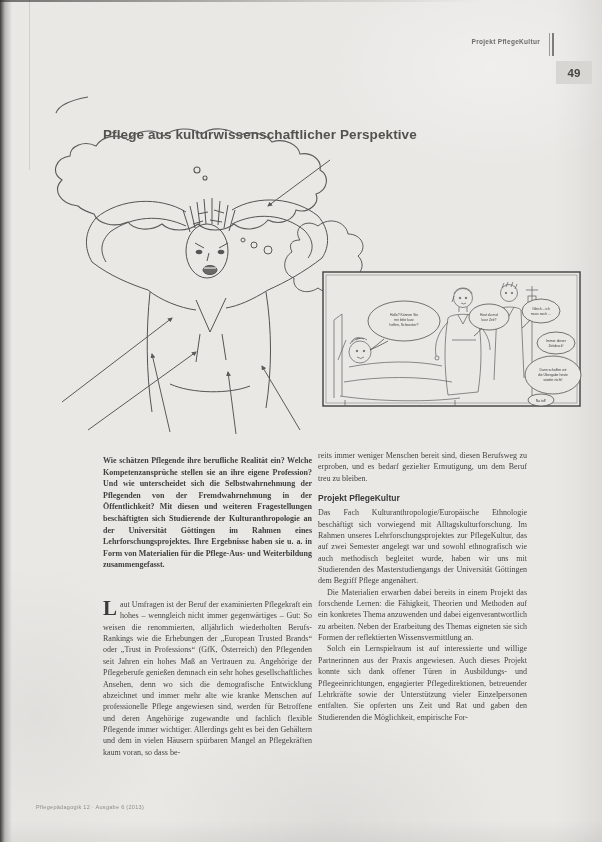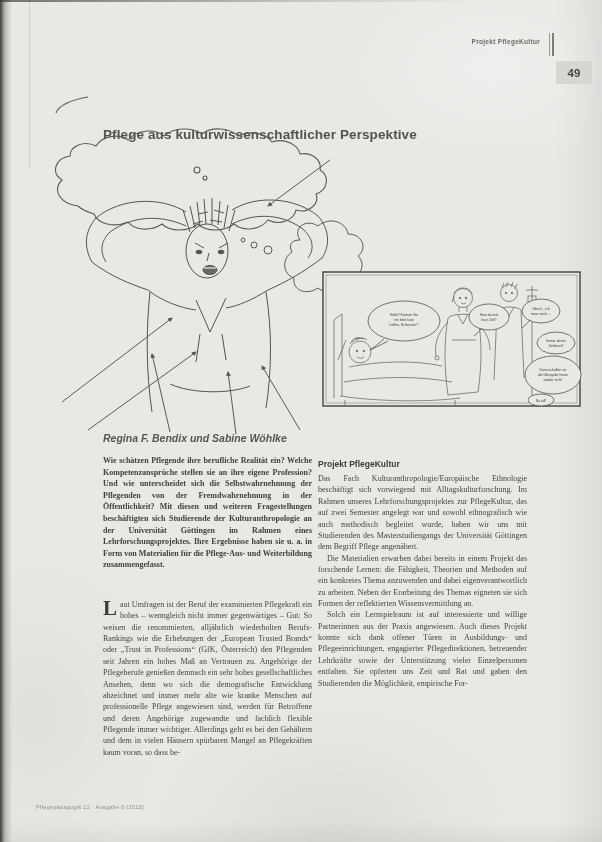--- a/index.html
+++ b/index.html
@@ -210,29 +210,29 @@
         <text x="556" y="342">Immer dieser</text>
         <text x="556" y="347">Zeitdruck!</text>
         <text x="553" y="371">Dann schaffen wir</text>
         <text x="553" y="376">die Übergabe heute</text>
         <text x="553" y="381">wieder nicht!</text>
         <text x="541" y="402">Na toll!</text>
       </g>
     </g>
   </svg>
 
-  <div class="authors">Regina F. Bendix und Sabine Wöhlke</div>
 
   <p class="lead">Wie schätzen Pflegende ihre berufliche Realität ein? Welche Kompetenzansprüche stellen sie an ihre eigene Profession? Und wie unterscheidet sich die Selbstwahrnehmung der Pflegenden von der Fremdwahrnehmung in der Öffentlichkeit? Mit diesen und weiteren Fragestellungen beschäftigten sich Studierende der Kulturanthropologie an der Universität Göttingen im Rahmen eines Lehrforschungsprojektes. Ihre Ergebnisse haben sie u. a. in Form von Materialien für die Pflege-Aus- und Weiterbildung zusammengefasst.</p>
 
   <div class="col col-left">
     <p><span class="dropcap">L</span><span>aut Umfragen ist der Beruf der examinierten Pflegekraft ein hohes – wenngleich nicht immer gegenwärtiges – Gut: So weisen die renommierten, alljährlich wiederholten Berufs-Rankings wie die Erhebungen der „European Trusted Brands“ oder „Trust in Professions“ (GfK, Österreich) den Pflegenden seit Jahren ein hohes Maß an Vertrauen zu. Angehörige der Pflegeberufe genießen demnach ein sehr hohes gesellschaftliches Ansehen, denn wo sich die demografische Entwicklung abzeichnet und immer mehr alte wie kranke Menschen auf professionelle Pflege angewiesen sind, werden für Betroffene und deren Angehörige zugewandte und fachlich flexible Pflegende immer wichtiger. Allerdings geht es bei den Gehältern und dem in vielen Häusern spürbaren Mangel an Pflegekräften kaum voran, so dass be-</span></p>
   </div>
 
   <div class="col col-right">
+    <p>reits immer weniger Menschen bereit sind, diesen Berufsweg zu erproben, und es bedarf gezielter Ermutigung, um dem Beruf treu zu bleiben.</p>
     <h3 class="sect-head">Projekt PflegeKultur</h3>
     <p>Das Fach Kulturanthropologie/Europäische Ethnologie beschäftigt sich vorwiegend mit Alltagskulturforschung. Im Rahmen unseres Lehrforschungsprojektes zur PflegeKultur, das auf zwei Semester angelegt war und sowohl ethnografisch wie auch methodisch begleitet wurde, haben wir uns mit Studierenden des Masterstudiengangs der Universität Göttingen dem Begriff Pflege angenähert.</p>
     <p class="ind">Die Materialien erwarben dabei bereits in einem Projekt das forschende Lernen: die Fähigkeit, Theorien und Methoden auf ein konkretes Thema anzuwenden und dabei eigenverantwortlich zu arbeiten. Neben der Erarbeitung des Themas eigneten sie sich Formen der reflektierten Wissensvermittlung an.</p>
     <p class="ind">Solch ein Lernspielraum ist auf interessierte und willige Partnerinnen aus der Praxis angewiesen. Auch dieses Projekt konnte sich dank offener Türen in Ausbildungs- und Pflegeeinrichtungen, engagierter Pflegedirektionen, betreuender Lehrkräfte sowie der Unterstützung vieler Einzelpersonen entfalten. Sie opferten uns Zeit und Rat und gaben den Studierenden die Möglichkeit, empirische For-</p>
   </div>
 
   <div class="footer">Pflegepädagogik 12 · Ausgabe 6 (2013)</div>
 </div>
 
 </body></html>

